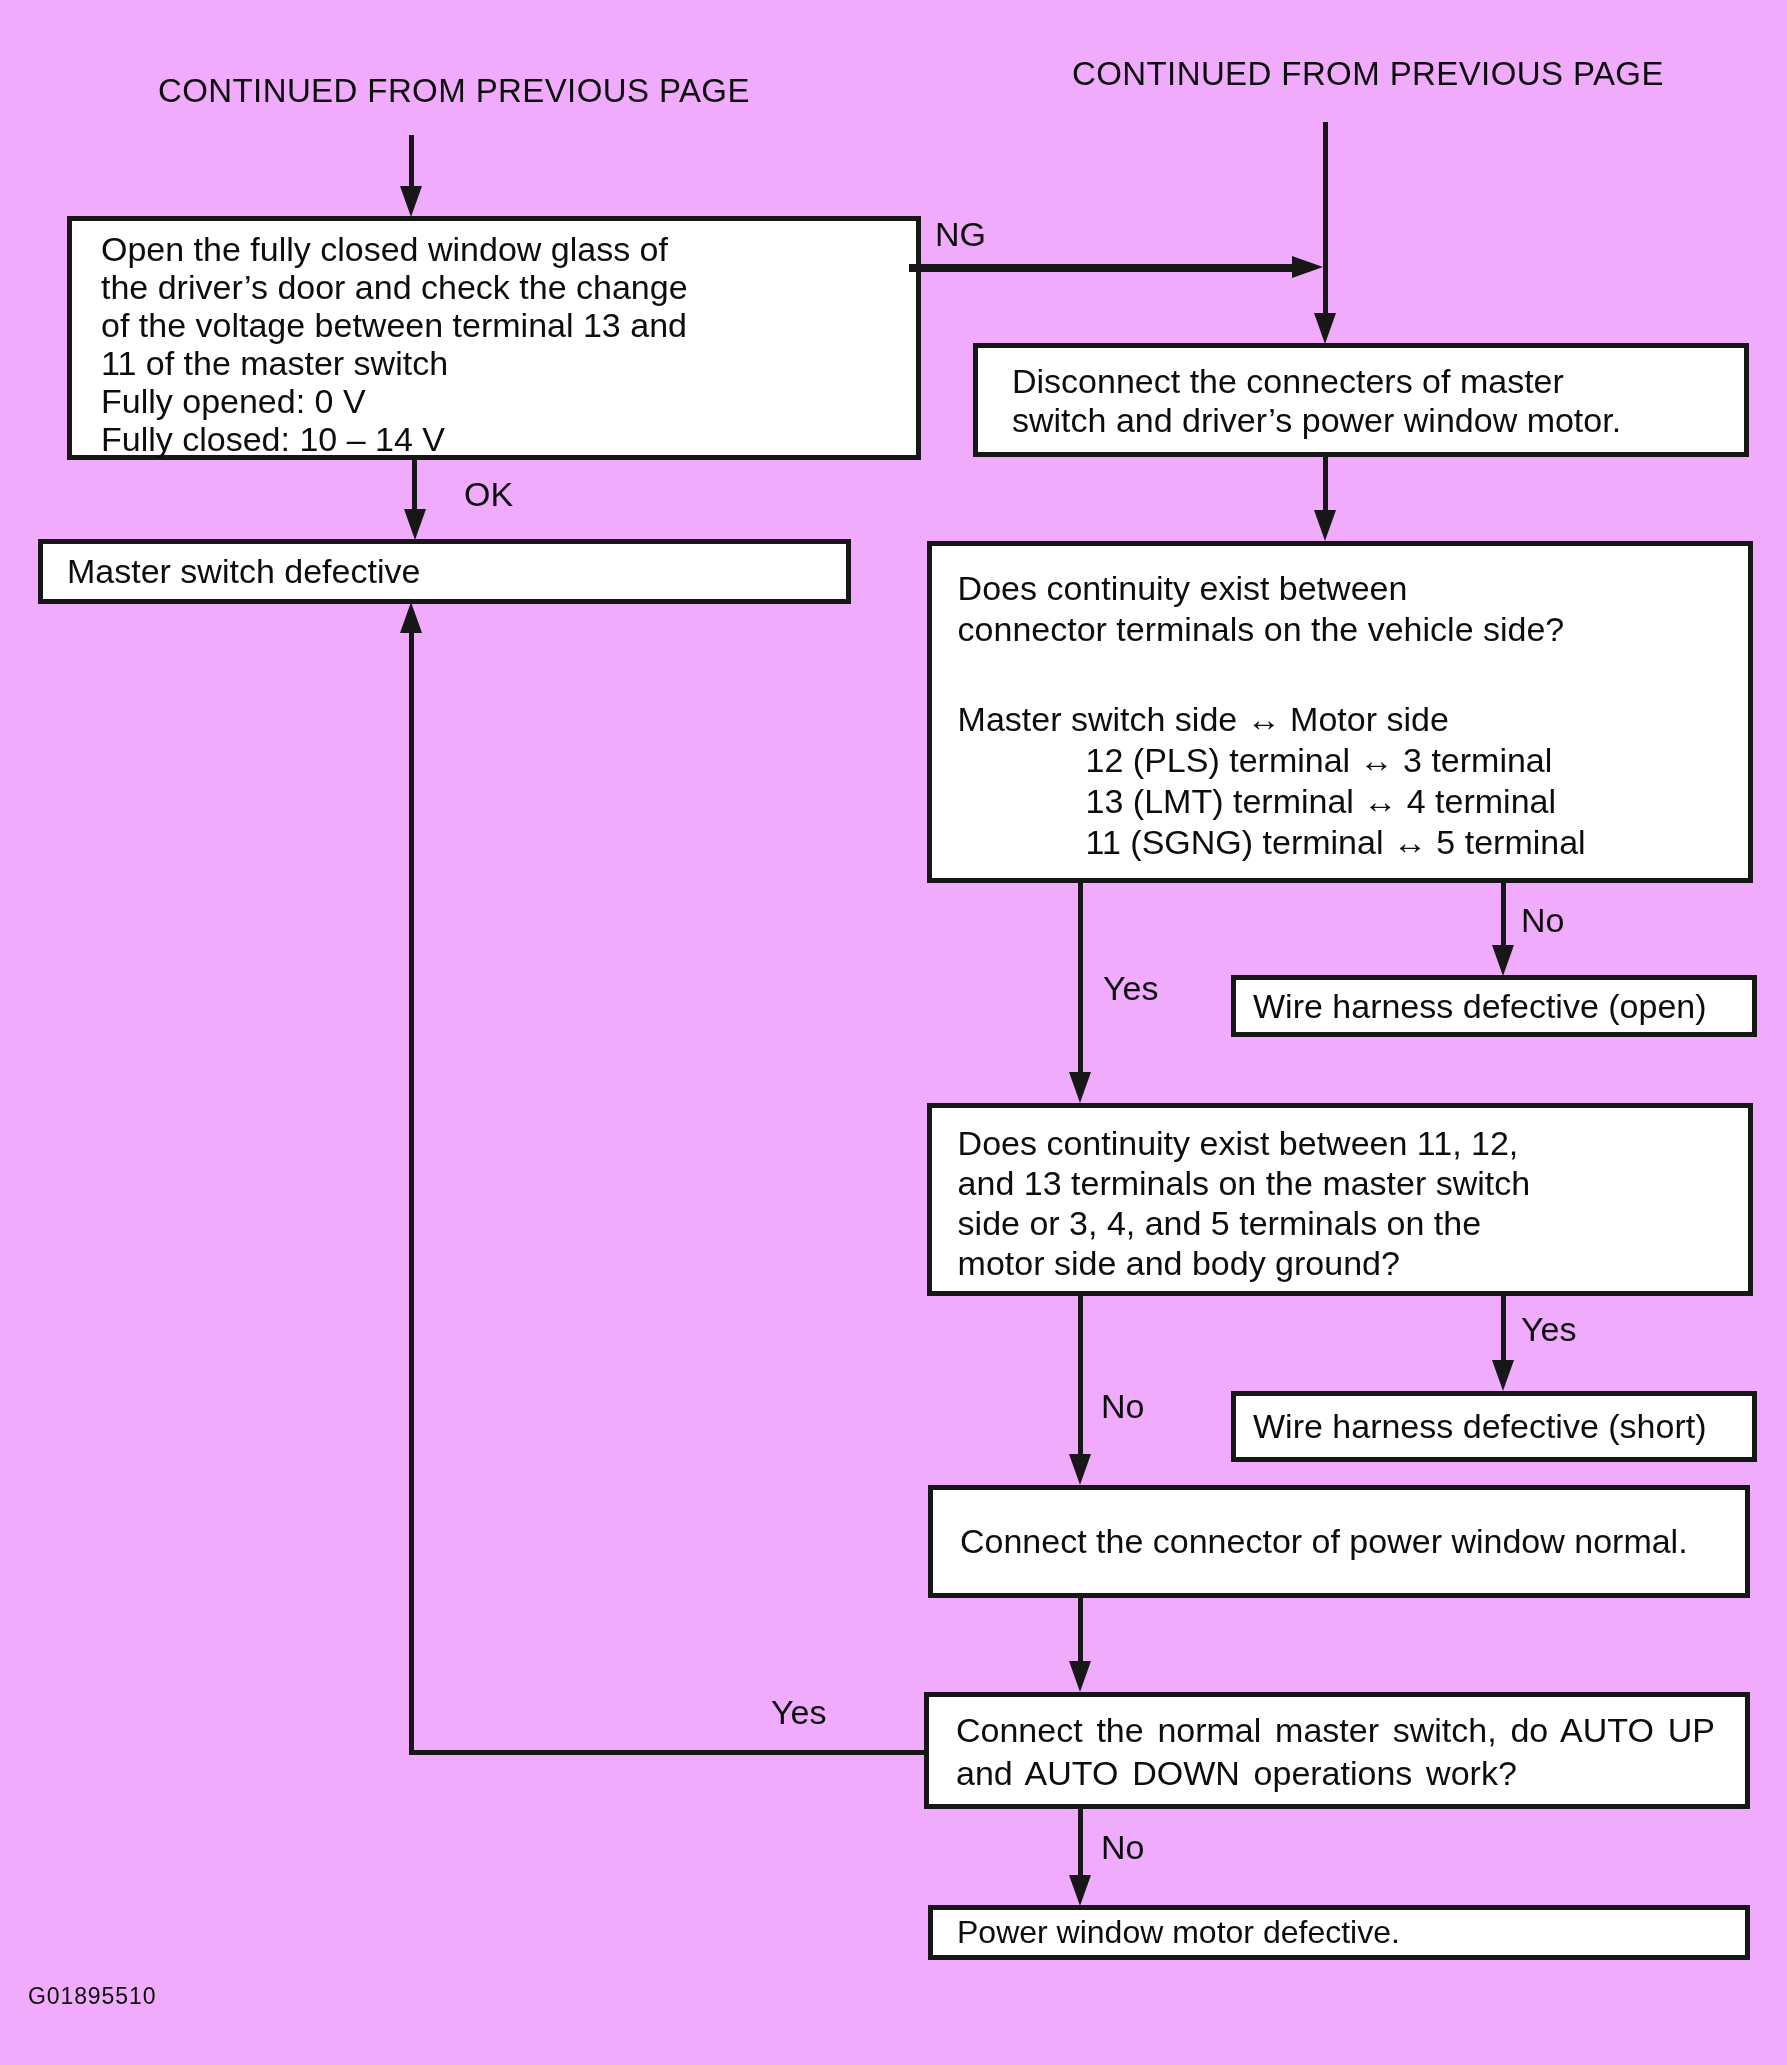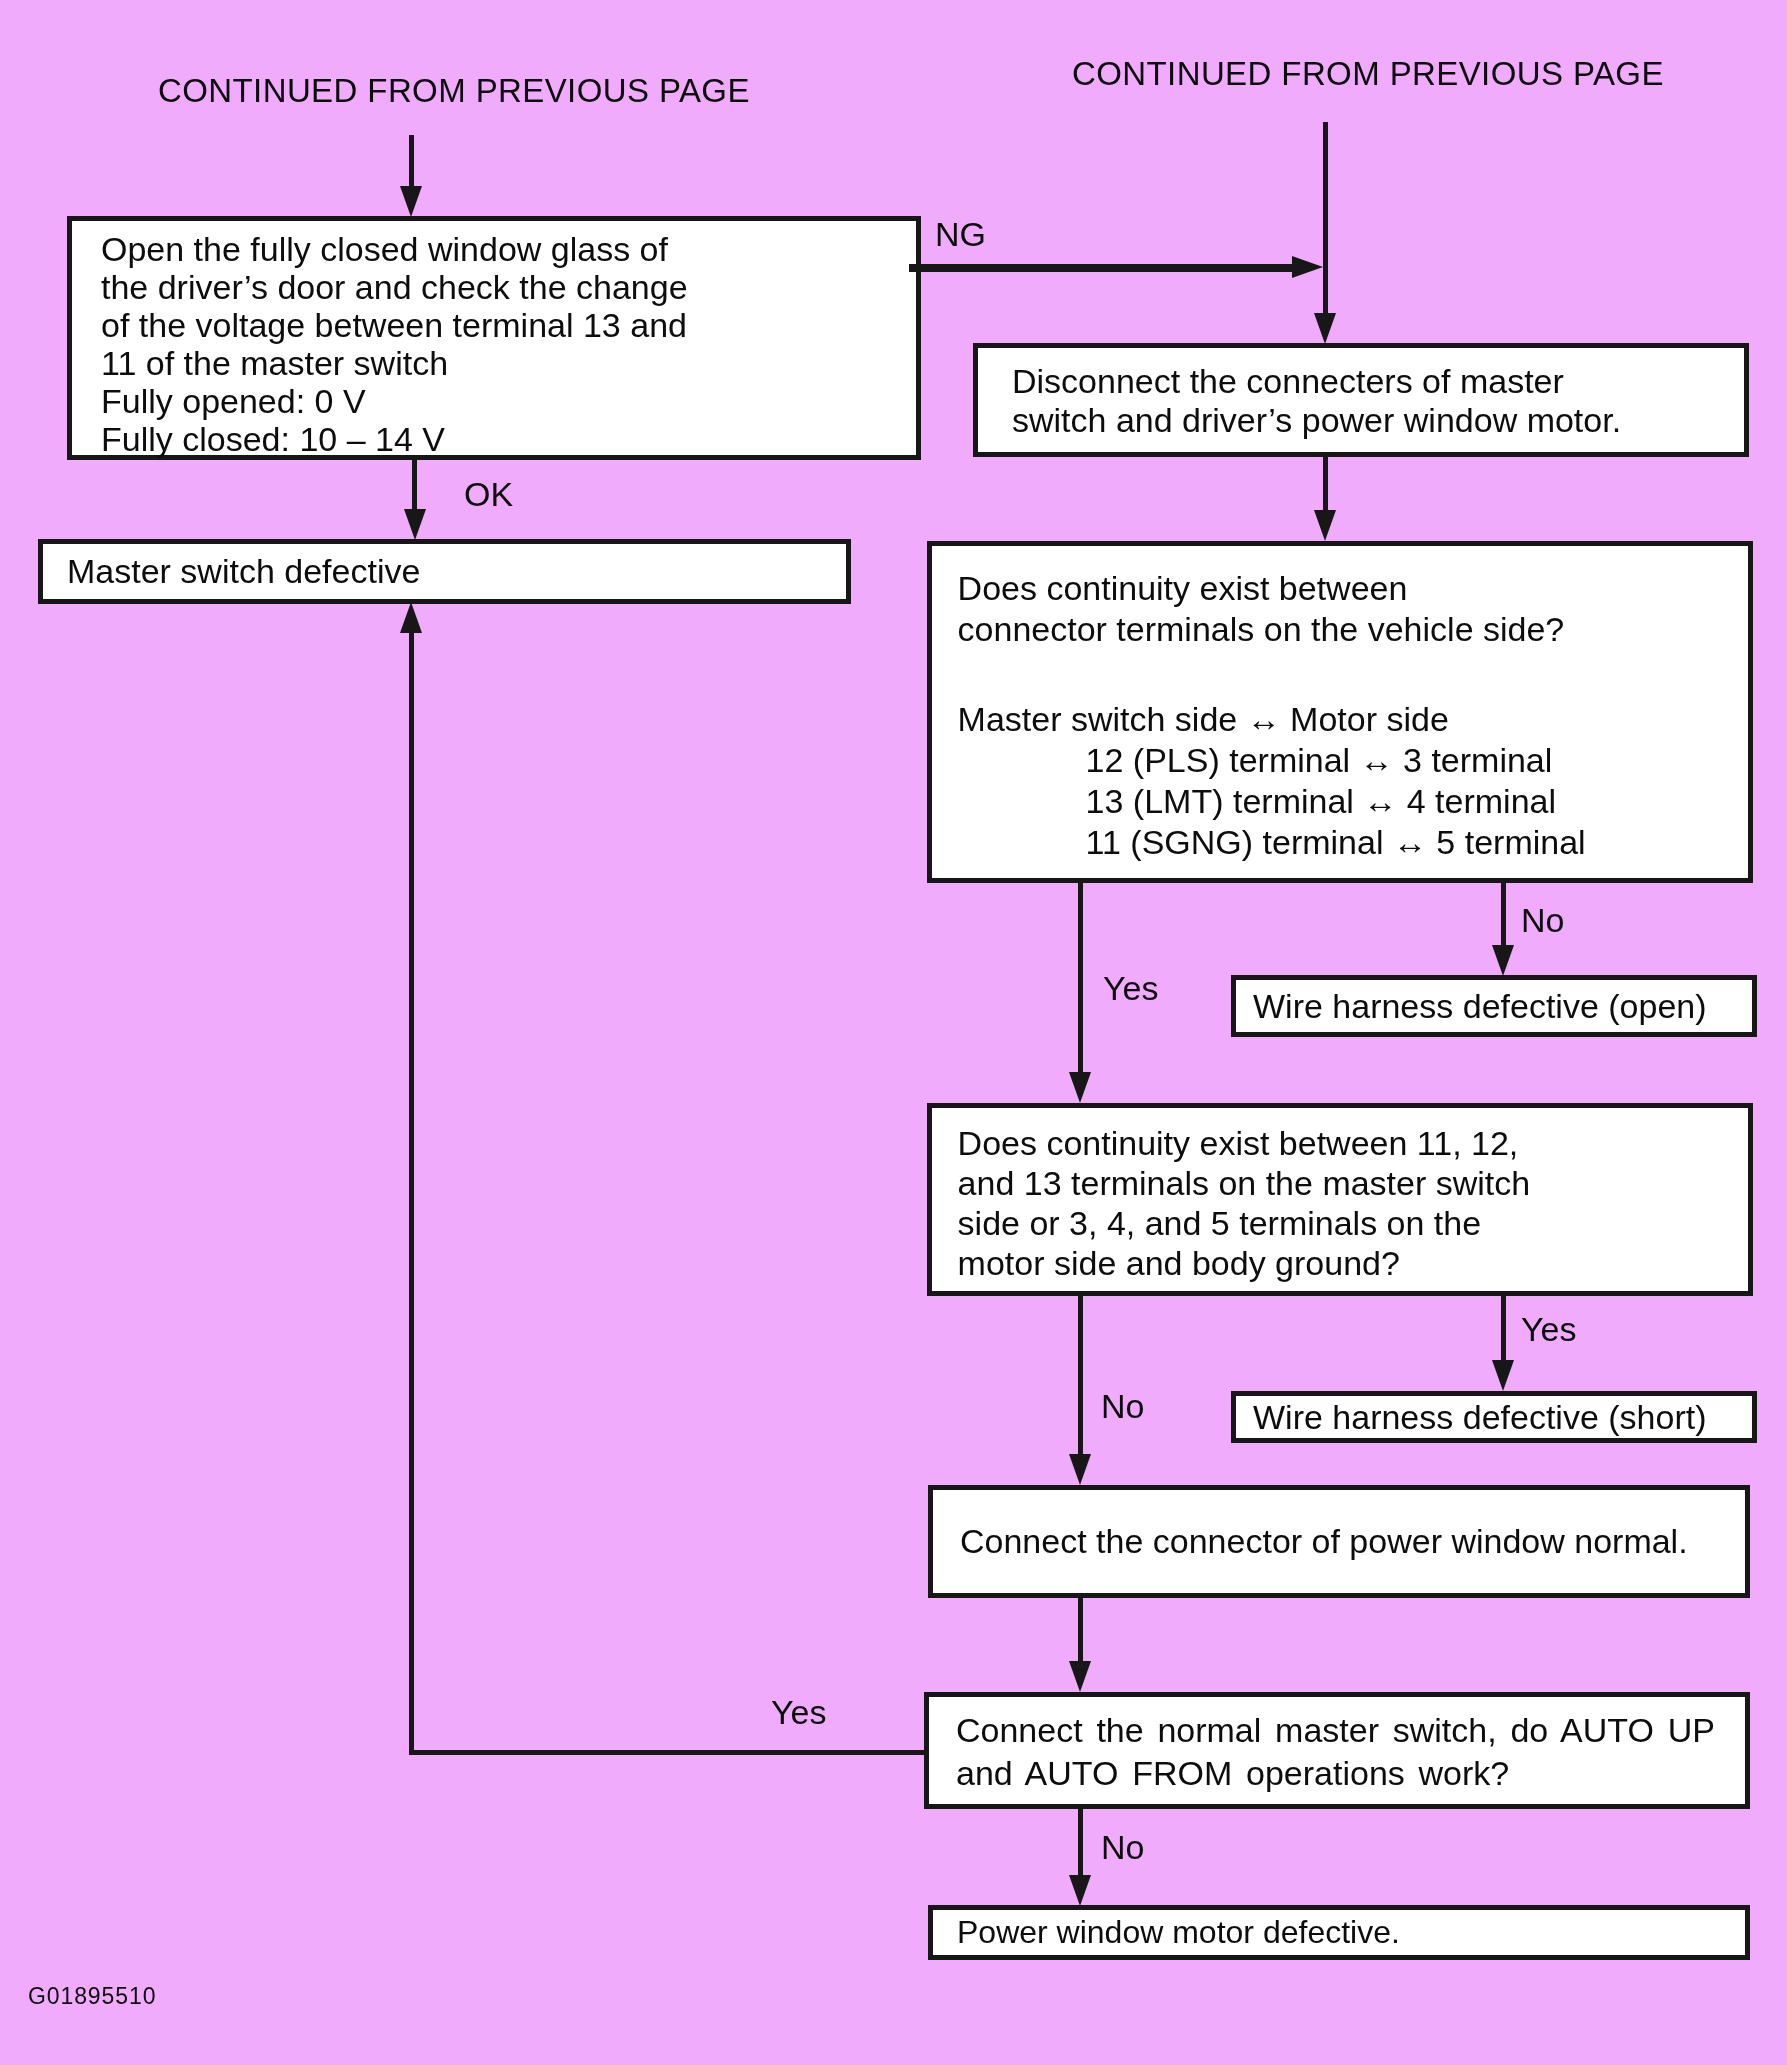--- a/index.html
+++ b/index.html
@@ -116,34 +116,34 @@
   </div>
 
   <div class="ln" style="left:1078px;top:1296px;width:5.1px;height:160px;"></div>
   <div class="arr down" style="left:1069px;top:1454px;"></div>
   <div class="lbl" style="left:1101px;top:1387px;">No</div>
 
   <div class="ln" style="left:1501px;top:1296px;width:5.1px;height:66px;"></div>
   <div class="arr down" style="left:1492px;top:1360px;"></div>
   <div class="lbl" style="left:1521px;top:1310px;">Yes</div>
 
-  <div class="fbox vcenter" style="left:1231px;top:1391px;width:526px;height:52px;padding-left:17px;">
+  <div class="fbox vcenter" style="left:1231px;top:1391px;width:526px;height:71px;padding-left:17px;">
     <div>Wire harness defective (short)</div>
   </div>
 
   <div class="fbox vcenter" style="left:928px;top:1485px;width:822px;height:113px;padding-left:27px;">
     <div>Connect the connector of power window normal.</div>
   </div>
 
   <div class="ln" style="left:1078px;top:1598px;width:5.1px;height:65px;"></div>
   <div class="arr down" style="left:1069px;top:1661px;"></div>
 
   <div class="fbox just" style="left:924px;top:1692px;width:826px;height:117px;padding:12px 24px 0 27px;line-height:43px;">
     <div>Connect the normal master switch, do AUTO UP</div>
-    <div>and AUTO FROM operations work?</div>
+    <div>and AUTO DOWN operations work?</div>
   </div>
 
   <div class="ln" style="left:1078px;top:1808px;width:5.1px;height:68px;"></div>
   <div class="arr down" style="left:1069px;top:1875px;"></div>
   <div class="lbl" style="left:1101px;top:1828px;">No</div>
 
   <div class="fbox vcenter" style="left:928px;top:1905px;width:822px;height:55px;padding-left:24px;font-size:32px;">
     <div>Power window motor defective.</div>
   </div>
 

